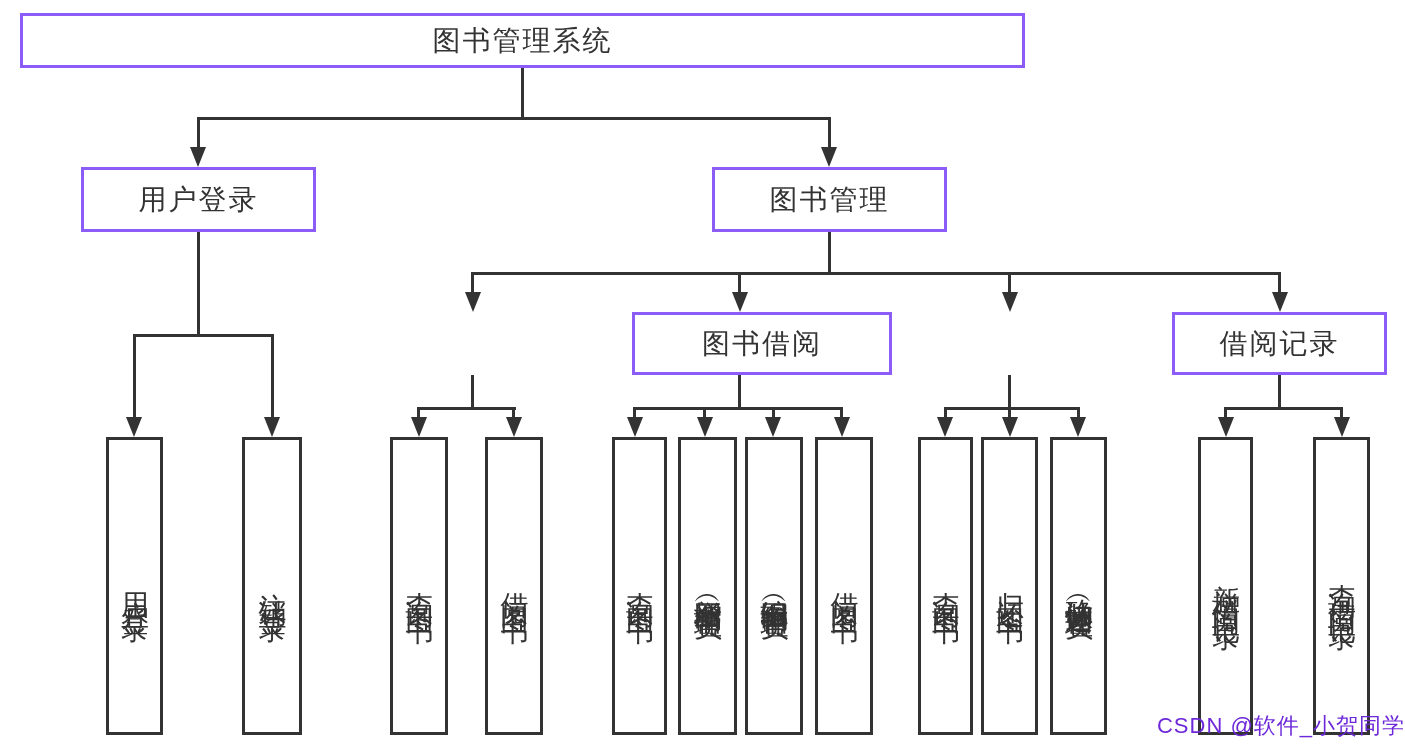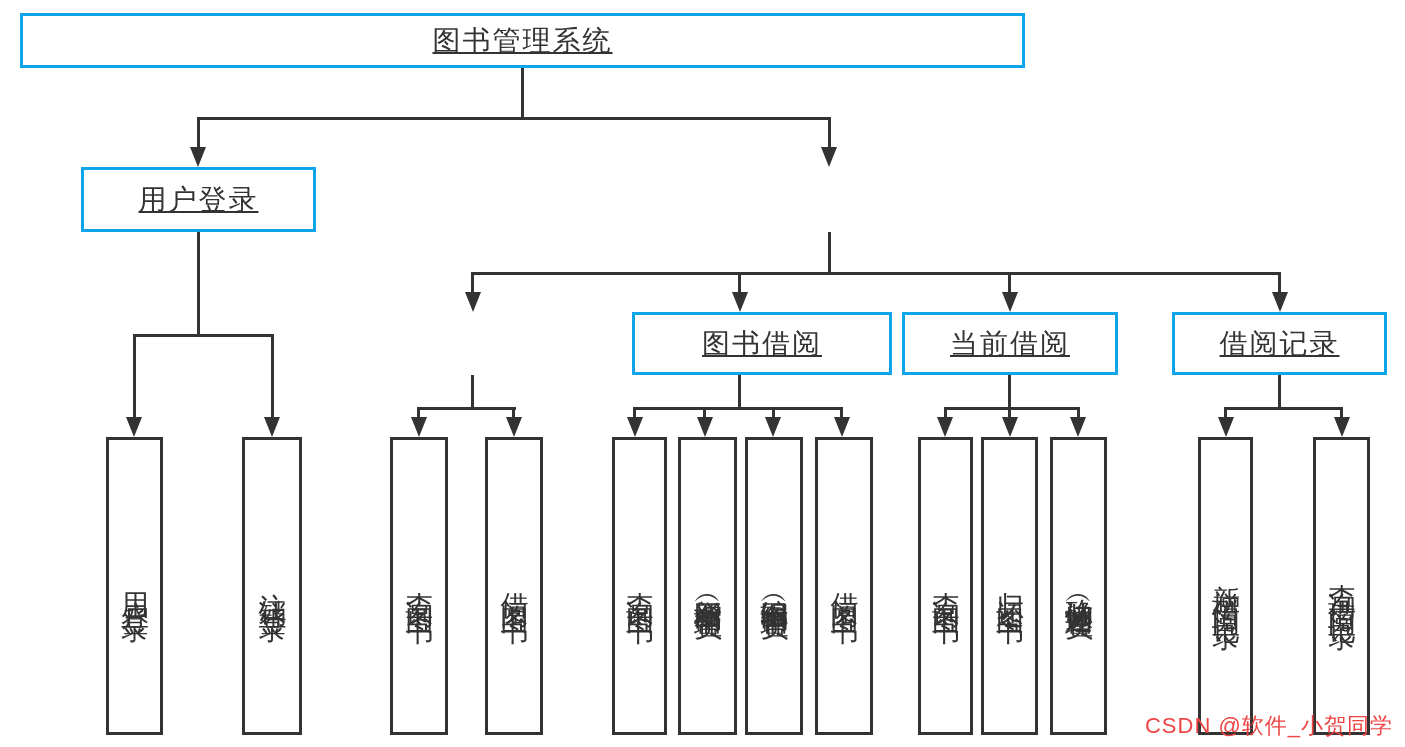--- a/index.html
+++ b/index.html
@@ -2,42 +2,42 @@
 <html><head>
 <meta charset="utf-8">
 <style>
   html,body { margin:0; padding:0; background:#ffffff; }
   .canvas {
     position:relative; width:1405px; height:747px; background:#ffffff;
     font-family:"Liberation Sans", sans-serif; color:#333; overflow:hidden;
   }
   .hbox {
     position:absolute; box-sizing:border-box; background:#fff;
-    border:3px solid #0ea5e9; display:flex; align-items:center; justify-content:center;
-    font-size:28px; letter-spacing:2px; z-index:2;text-decoration:underline;
+    border:3px solid #8b5cf6; display:flex; align-items:center; justify-content:center;
+    font-size:28px; letter-spacing:2px; z-index:2;
   }
   .vbox {
     position:absolute; box-sizing:border-box; background:#fff;
     border:3px solid #333; top:437px; height:298px;
     display:flex; align-items:center; justify-content:center;
     writing-mode:vertical-rl; text-orientation:mixed;
     font-size:28px; letter-spacing:8px; z-index:2; line-height:1;
   }
   .vbox.tight { letter-spacing:2px; }
   .ln  { position:absolute; background:#333; z-index:1; }
   .vln { width:3px; }
   .hln { height:3px; }
   .arr {
     position:absolute; width:0; height:0; z-index:1;
     border-left:8px solid transparent; border-right:8px solid transparent;
     border-top:20px solid #333;
   }
   .watermark {
-    position:absolute; right:12px; bottom:6px; z-index:10;
-    font-size:22px; color:#ef4444; letter-spacing:1px;
+    position:absolute; right:0; bottom:6px; z-index:10;
+    font-size:22px; color:#6d28d9; letter-spacing:1px;
   }
 </style>
 </head>
 <body>
 
 <div class="canvas">
 
   <div class="ln vln" style="left:521px;top:68px;height:52px"></div>
   <div class="ln hln" style="left:197px;top:117px;width:634px"></div>
   <div class="ln vln" style="left:197px;top:117px;height:34px"></div>
@@ -97,26 +97,26 @@
   <div class="arr" style="left:1218px;top:417px"></div>
   <div class="arr" style="left:1334px;top:417px"></div>
 
   <div class="hbox" style="left:20px;top:13px;width:1005px;height:55px">
     <span>图书管理系统</span>
   </div>
 
   <div class="hbox" style="left:81px;top:167px;width:235px;height:65px">
     <span>用户登录</span>
   </div>
+  <div class="hbox" style="left:712px;top:167px;width:235px;height:65px">
+    <span>图书管理</span>
+  </div>
 
   <div class="hbox" style="left:632px;top:312px;width:260px;height:63px">
     <span>图书借阅</span>
-  </div>
-  <div class="hbox" style="left:902px;top:312px;width:216px;height:63px">
-    <span>当前借阅</span>
   </div>
   <div class="hbox" style="left:1172px;top:312px;width:215px;height:63px">
     <span>借阅记录</span>
   </div>
 
   <div class="vbox" style="left:106px;width:57px">
     <span>用户登录</span>
   </div>
   <div class="vbox" style="left:242px;width:60px">
     <span>注销登录</span>

